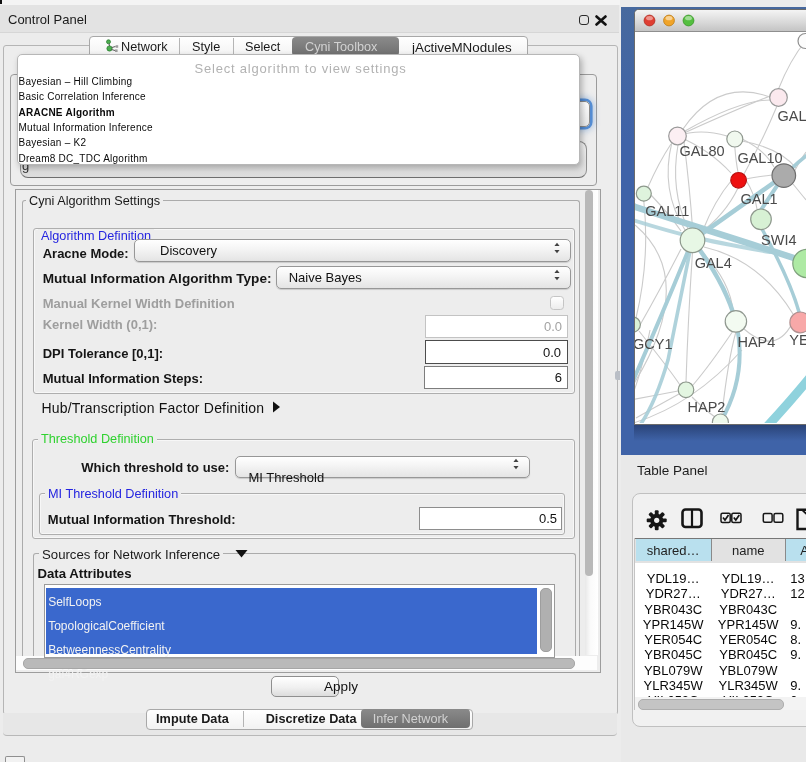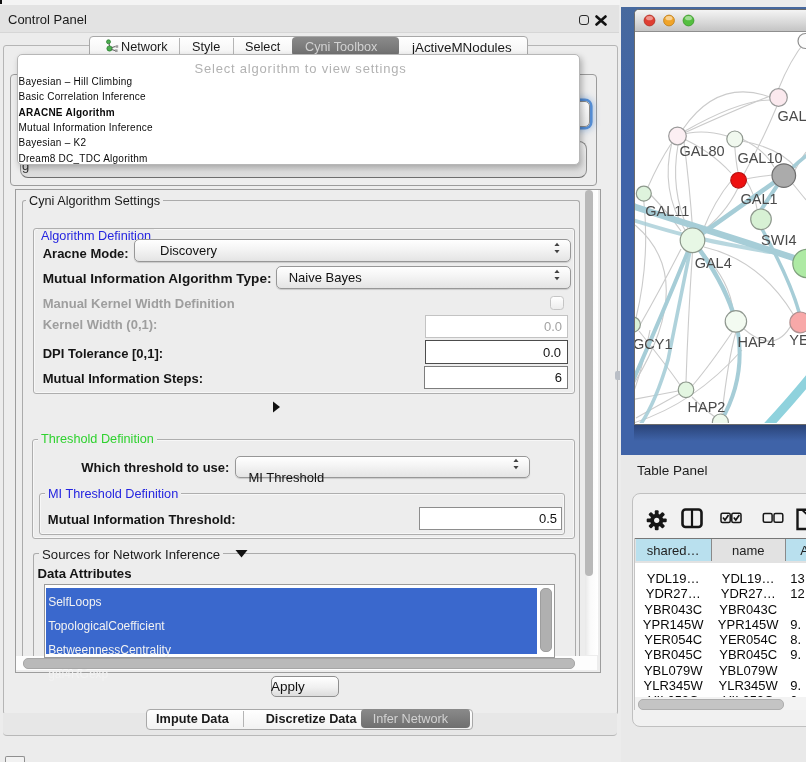--- a/index.html
+++ b/index.html
@@ -101,20 +101,21 @@
 <div class="fieldval" style="left:425px;top:319px;width:137px;color:#a3a3a3;">0.0</div>
 
 <div class="blb" style="left:42.7px;top:345.5px;">DPI Tolerance [0,1]:</div>
 <div class="field" style="left:424.5px;top:340px;width:141px;height:21.5px;border:1.6px solid #4c4c4c;"></div>
 <div class="fieldval" style="left:424px;top:345px;width:137px;color:#111;">0.0</div>
 
 <div class="blb" style="left:42.7px;top:370.5px;">Mutual Information Steps:</div>
 <div class="field" style="left:424px;top:366px;width:142px;height:20.5px;border:1px solid #7d7d7d;"></div>
 <div class="fieldval" style="left:424px;top:370px;width:138px;color:#111;">6</div>
 
+<div class="lbl" style="left:41.4px;top:400px;font-size:14px;letter-spacing:0.2px;">Hub/Transcription Factor Definition</div>
 <svg class="ab" style="left:272px;top:401px;" width="9" height="12" viewBox="0 0 9 12">
   <path d="M1 0.5 L8 6 L1 11.5 Z" fill="#111"></path>
 </svg>
 
 <div class="gbox" style="left:32.4px;top:438.8px;width:541px;height:98px;"></div>
 <div class="gtitle" style="left:38px;top:431.5px;color:#2fd22f;">Threshold Definition</div>
 
 <div class="blb" style="left:29.4px;top:459.8px;width:200px;text-align:right;">Which threshold to use:</div>
 <div class="combo" style="left:235.4px;top:455.5px;width:293px;height:20.5px;"></div>
 <div class="combotext" style="left:248.5px;top:470px;">MI Threshold</div>
@@ -135,21 +136,21 @@
   <path d="M0.5 1 L12.5 1 L6.5 8.5 Z" fill="#111"></path>
 </svg>
 <div class="blb" style="left:37.5px;top:566px;font-size:13.2px;">Data Attributes</div>
 
 <div class="ab" style="left:44px;top:584px;width:509px;height:71.5px;border:1px solid #9a9a9a;background:#fff;"></div>
 <div class="ab" style="left:45.9px;top:588.2px;width:491.6px;height:65.8px;background:#3a68cd;"></div>
 <div class="ab" style="left:48.2px;top:589.5px;font-size:12px;color:#f2f2f2;line-height:24px;">SelfLoops<br>TopologicalCoefficient<br>BetweennessCentrality<br>gal4RGexp</div>
 <div class="ab" style="left:539.5px;top:588px;width:10px;height:62px;background:#b0b0b0;border:1px solid #9e9e9e;border-radius:5px;"></div>
 
 <div class="ab" style="left:270.9px;top:676.3px;width:66.4px;height:19px;border:1px solid #8f8f8f;border-radius:5px;background:linear-gradient(#ffffff,#f0f0f0 55%,#dcdcdc);"></div>
-<div class="ab" style="left:270.9px;top:679px;width:58px;text-align:left;font-size:13.5px;color:#111;">Apply</div>
+<div class="ab" style="left:270.9px;top:679px;width:58px;text-align:right;font-size:13.5px;color:#111;padding-left:29px;">Apply</div>
 
 <div class="ab" style="left:145.7px;top:708.7px;width:325.5px;height:19.5px;background:linear-gradient(#ffffff,#f2f2f2);border:1px solid #a8a8a8;border-radius:4px;"></div>
 <div class="ab" style="left:242.7px;top:710.7px;width:1px;height:16px;background:#b5b5b5;"></div>
 <div class="ab" style="left:361px;top:709.3px;width:109px;height:19px;background:linear-gradient(#8a8a8a,#6f6f6f);border-radius:4px;"></div>
 <div class="ab" style="left:156.1px;top:712.3px;font-size:12.7px;font-weight:bold;color:#1a1a1a;">Impute Data</div>
 <div class="ab" style="left:265.7px;top:712.3px;font-size:12.7px;font-weight:bold;color:#1a1a1a;">Discretize Data</div>
 <div class="ab" style="left:372.7px;top:712.3px;font-size:12.7px;color:#d2d2d2;">Infer Network</div>
 
 <div class="ab" style="left:5px;top:756px;width:18px;height:6px;border:1.5px solid #8f8f8f;border-bottom:none;border-radius:2px 2px 0 0;background:#f2f2f2;"></div>
 

